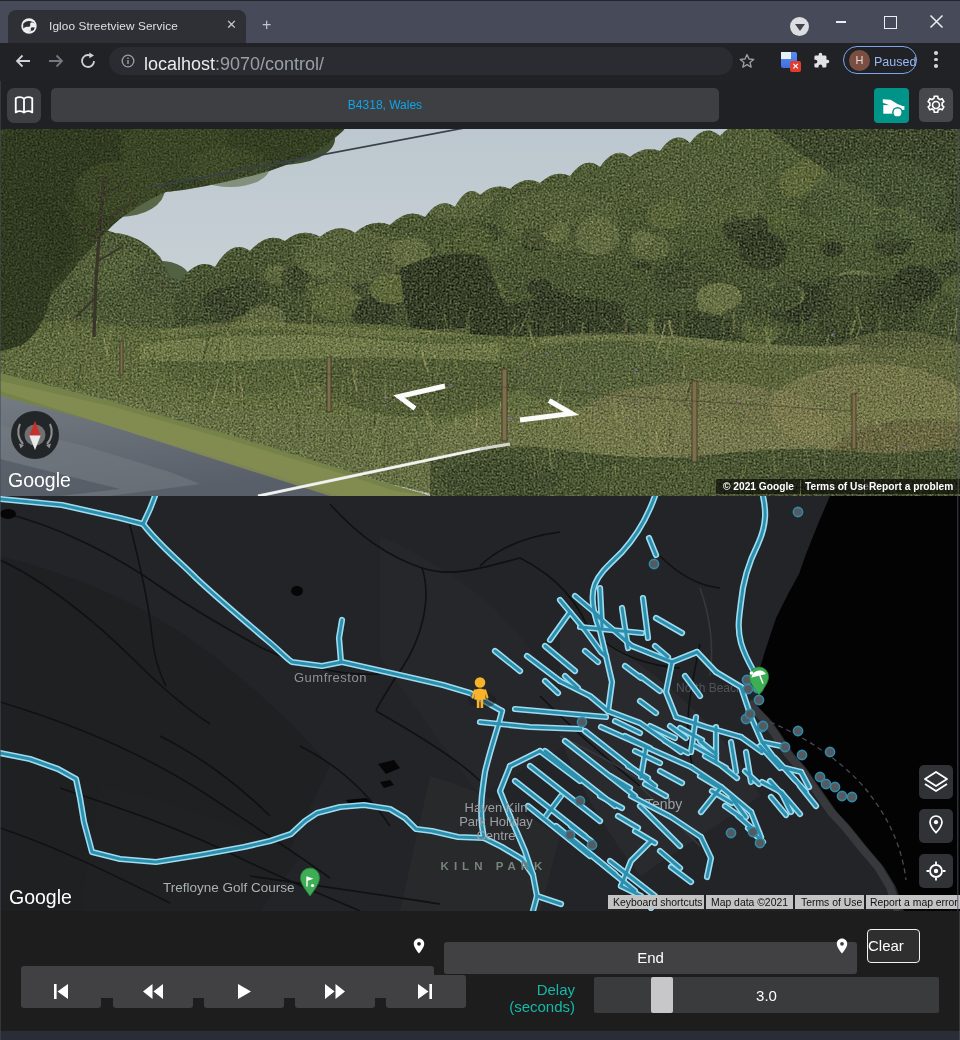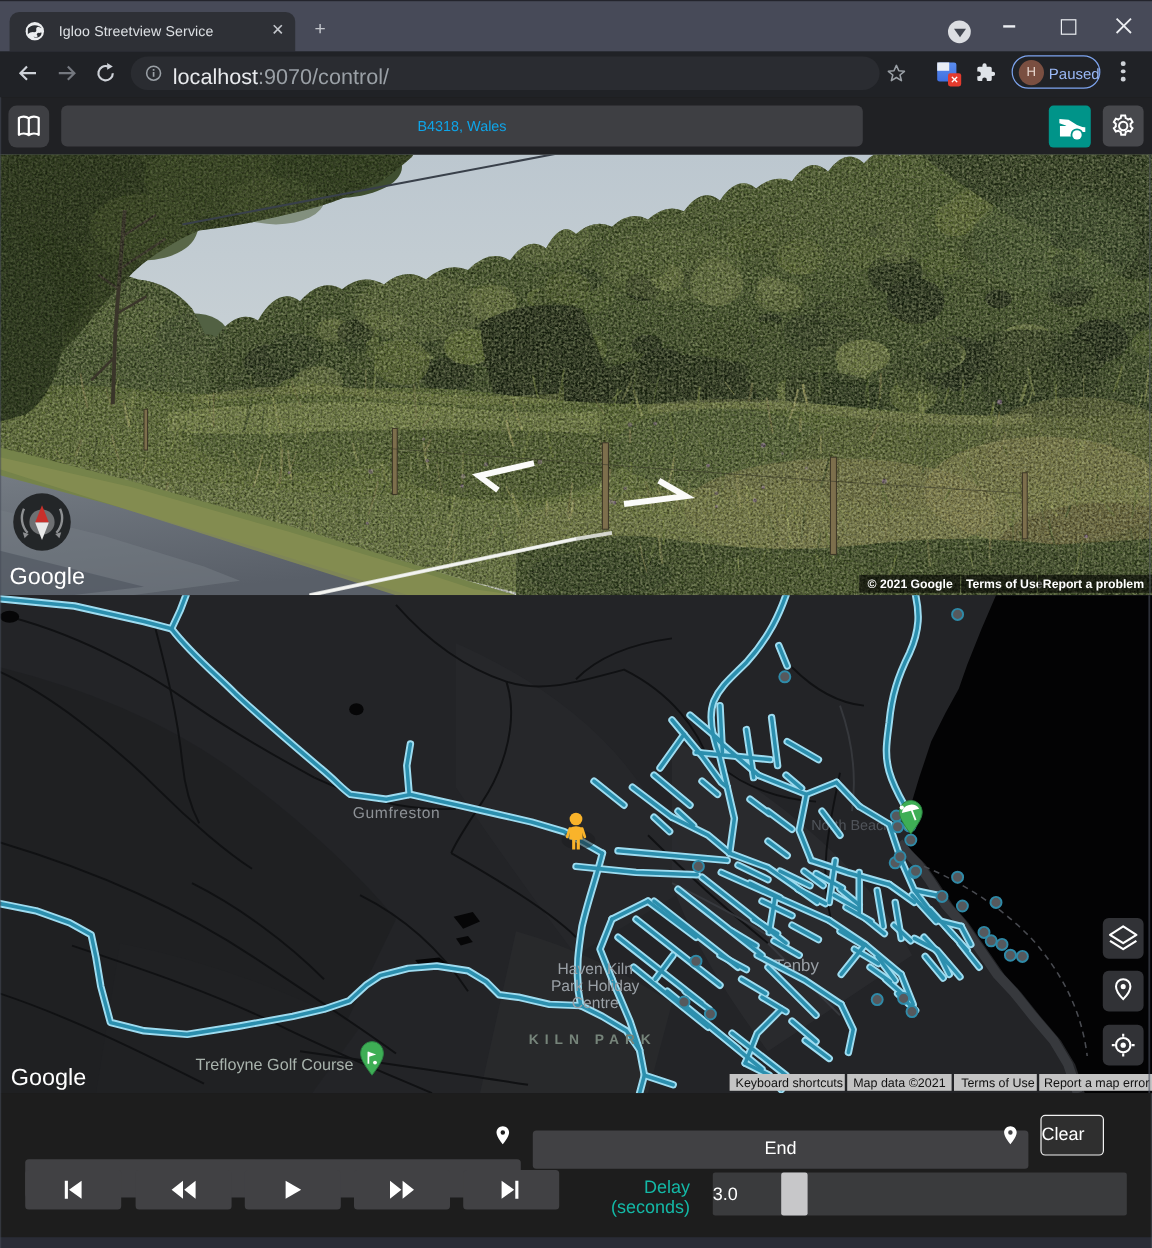--- a/index.html
+++ b/index.html
@@ -1151,18 +1151,18 @@
   <svg class="abs" style="left:324px;top:983px" width="22" height="17" viewBox="0 0 22 17">
       <path fill="#fff" d="M1 1 L10.5 8.5 L1 16 Z M11.5 1 L21 8.5 L11.5 16 Z"></path>
     </svg>
   <svg class="abs" style="left:416px;top:983px" width="18" height="17" viewBox="0 0 18 17">
       <path fill="#fff" d="M2 1 L12.5 8.5 L2 16 Z M13.4 1 h2.6 v15 h-2.6 Z"></path>
     </svg>
 
   <div class="abs" style="left:460px;top:981px;width:115px;text-align:right;color:#14b8a6;font-size:15px;font-weight:normal;line-height:17px;">Delay<br>(seconds)</div>
   <div class="abs" style="left:594px;top:977px;width:345px;height:36px;background:#3a3b3d;border-radius:2px;"></div>
   <div class="abs" style="left:651px;top:977px;width:22px;height:36px;background:#c7c7c9;border-radius:2px;"></div>
-  <div class="abs" style="left:594px;top:987px;width:345px;text-align:left;color:#fff;font-size:15px;">3.0</div>
+  <div class="abs" style="left:594px;top:987px;width:345px;text-align:center;color:#fff;font-size:15px;">3.0</div>
 
   <div class="abs" style="left:0;top:1031px;width:960px;height:9px;background:#2a2c36;"></div>
     <div class="abs" style="left:0;top:81px;width:1px;height:959px;background:#454a58;opacity:0.55;"></div>
     <div class="abs" style="left:958.5px;top:911px;width:1.5px;height:129px;background:#50555f;opacity:0.5;"></div>
 </div>
 
 </body></html>

